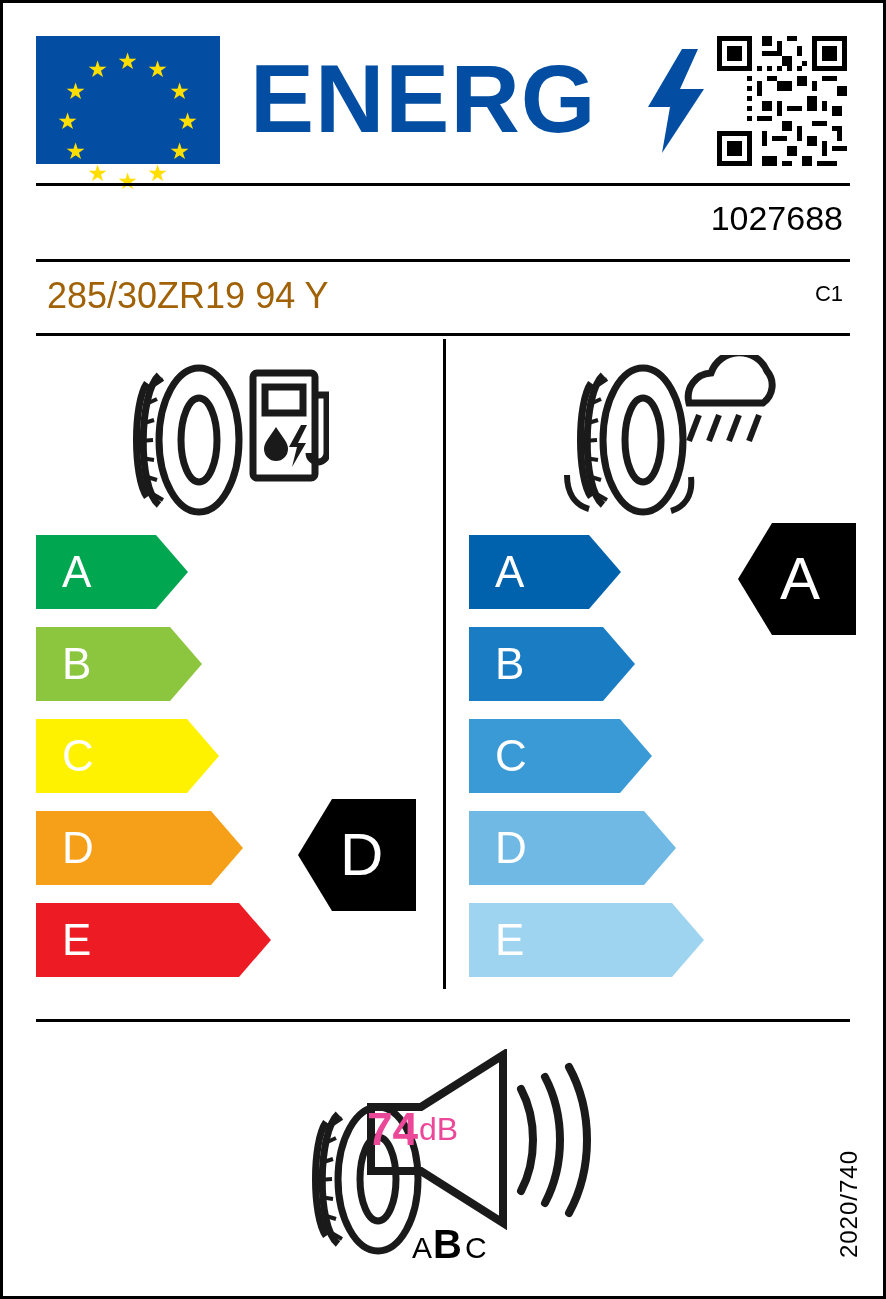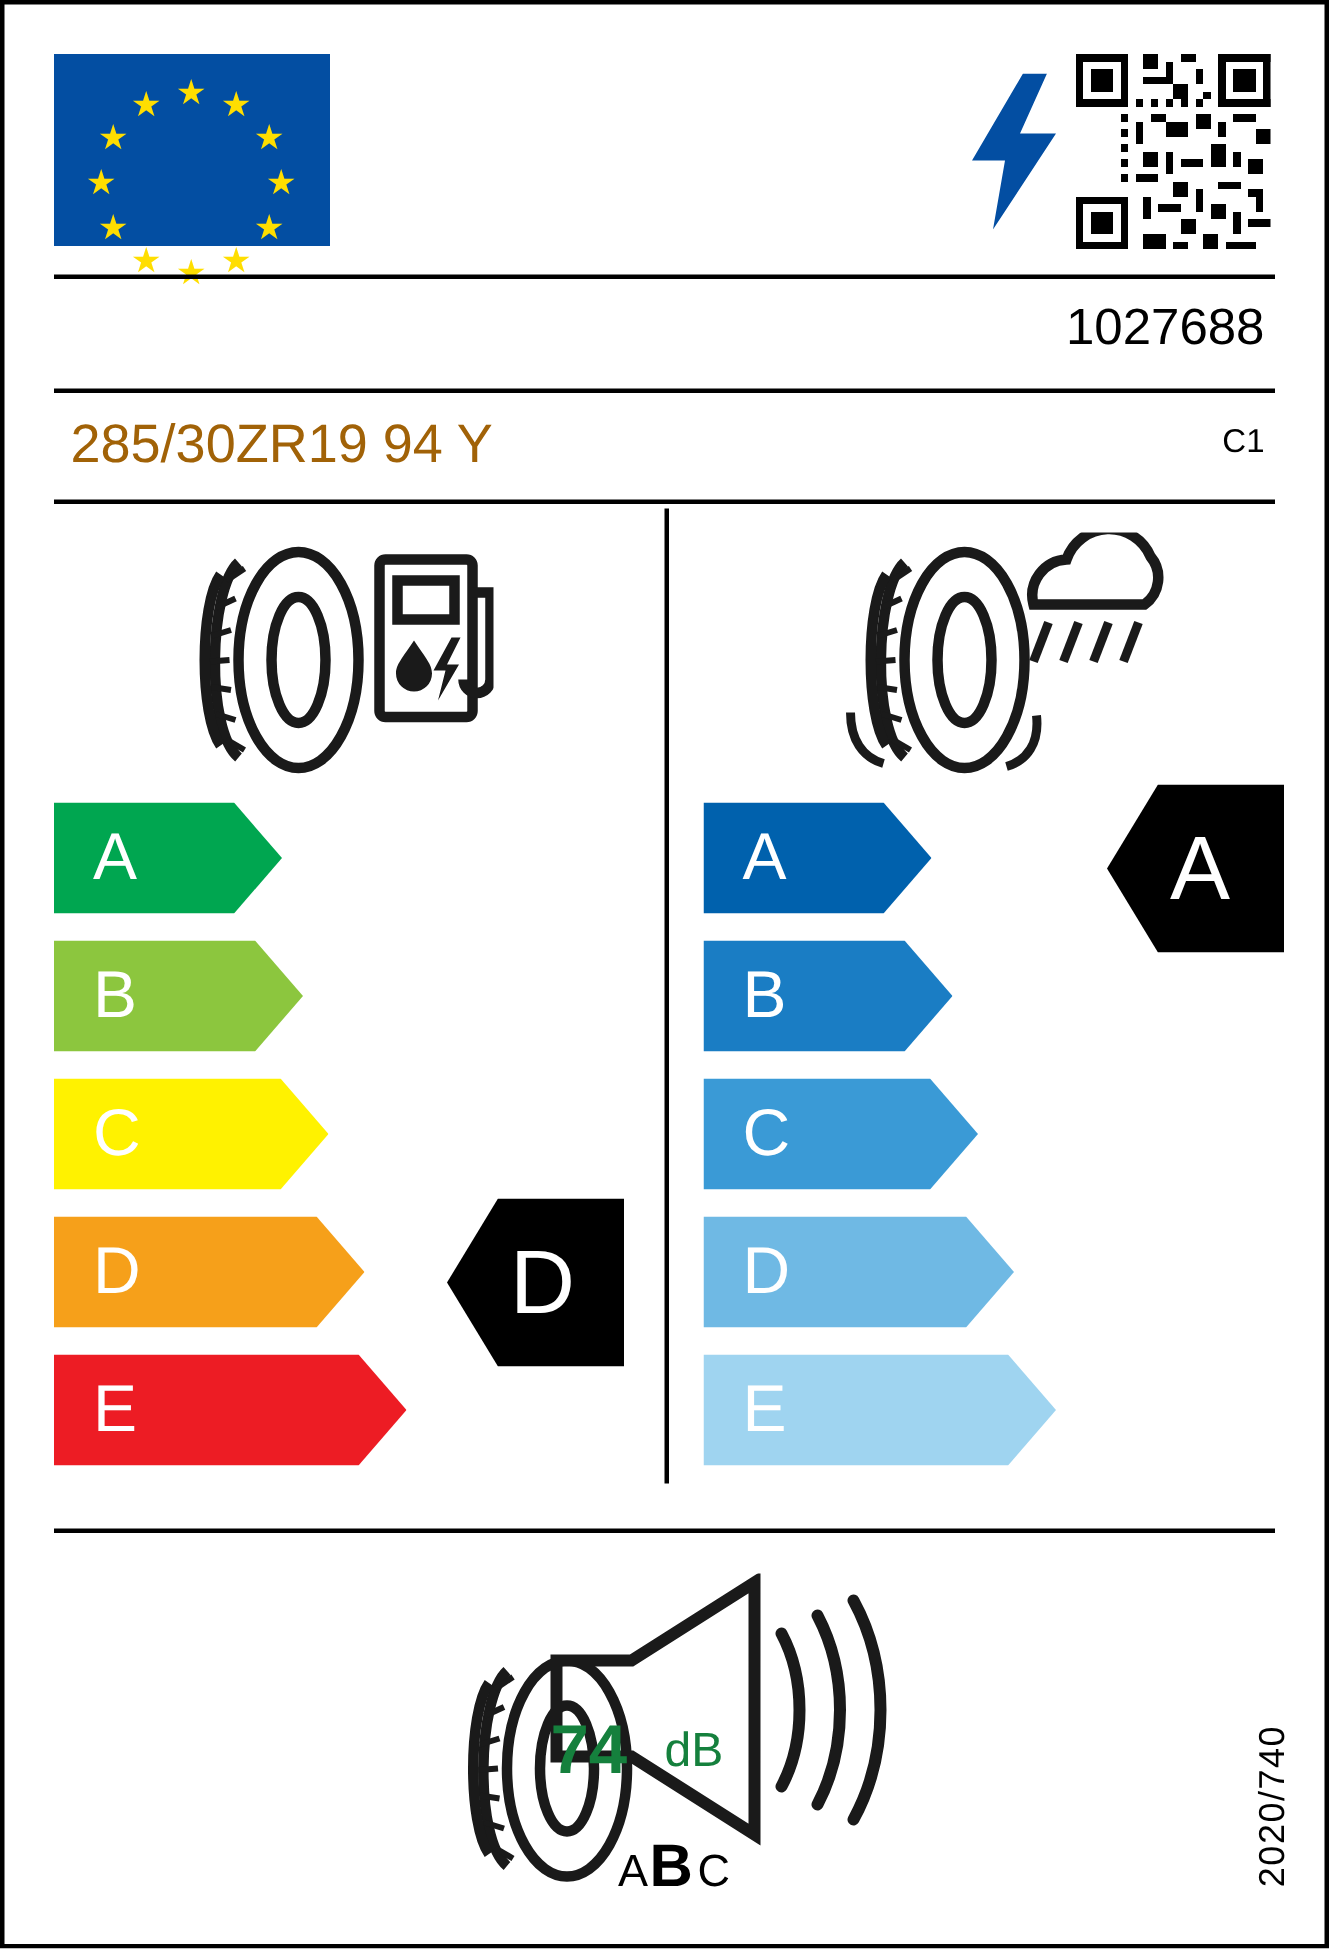--- a/index.html
+++ b/index.html
@@ -139,22 +139,21 @@
     font-size: 60px;
     color: #fff;
     line-height: 60px;
     font-weight: normal;
   }
 
   
   .noise-db {
     position: absolute;
     font-weight: bold;
-    color: #15803d;
-    margin-top: 37px;
+    color: #ec4899;
   }
   .noise-abc {
     position: absolute;
     color: #000;
   }
   .year {
     position: absolute;
     right: 20px;
     bottom: 38px;
     font-size: 24px;
@@ -178,20 +177,21 @@
     <div class="eu-star" style="left:132px; top:104px;">★</div>
     <div class="eu-star" style="left:110px; top:126px;">★</div>
     <div class="eu-star" style="left:80px;  top:134px;">★</div>
     <div class="eu-star" style="left:50px;  top:126px;">★</div>
     <div class="eu-star" style="left:28px;  top:104px;">★</div>
     <div class="eu-star" style="left:20px;  top:74px;">★</div>
     <div class="eu-star" style="left:28px;  top:44px;">★</div>
     <div class="eu-star" style="left:50px;  top:22px;">★</div>
   </div>
 
+  <div class="energ-text">ENERG</div>
 
   <svg class="bolt" viewBox="0 0 56 104">
     <polygon points="34,0 0,58 22,58 14,104 56,40 32,40 50,0" fill="#034ea2"></polygon>
   </svg>
 
   <svg class="qr" viewBox="0 0 26 26" shape-rendering="crispEdges">
     <rect width="26" height="26" fill="#fff"></rect>
     <g fill="#000">
 
       <rect x="0" y="0" width="7" height="1"></rect>
@@ -435,21 +435,21 @@
     <polygon points="78,58 128,58 210,6 210,174 128,122 78,122" fill="none" stroke="#1a1a1a" stroke-width="8"></polygon>
 
     <g fill="none" stroke="#1a1a1a" stroke-width="8" stroke-linecap="round">
       <path d="M228 40 C244 70 244 112 228 142"></path>
       <path d="M252 28 C272 66 272 116 252 154"></path>
       <path d="M276 18 C300 62 300 120 276 164"></path>
     </g>
   </svg>
 
   <div class="noise-db" style="left:364px; top:1099px; font-size:46px;">74</div>
-  <div class="noise-db" style="left:440px; top:1108px; font-size:32px; font-weight:normal;">dB</div>
+  <div class="noise-db" style="left:416px; top:1108px; font-size:32px; font-weight:normal;">dB</div>
 
   <div class="noise-abc" style="left:409px; top:1228px; font-size:30px;">A</div>
   <div class="noise-abc" style="left:430px; top:1219px; font-size:40px; font-weight:bold;">B</div>
   <div class="noise-abc" style="left:462px; top:1228px; font-size:30px;">C</div>
 
   <div class="year">2020/740</div>
 
 </div>
 
 </body></html>

